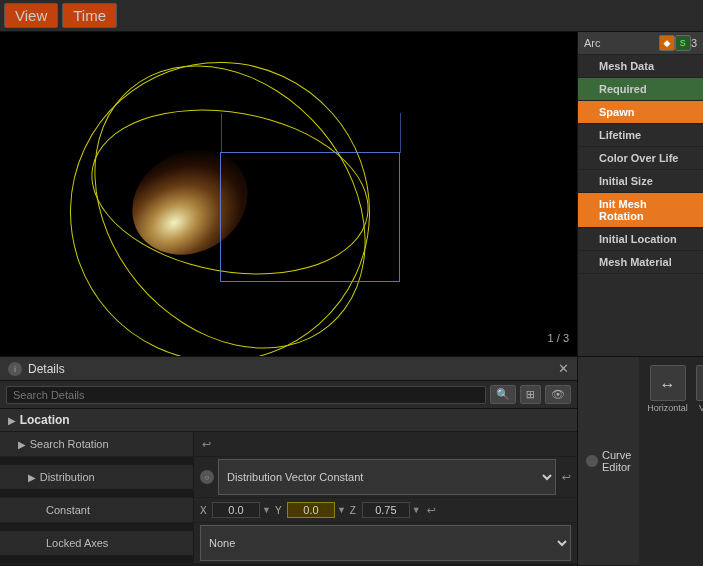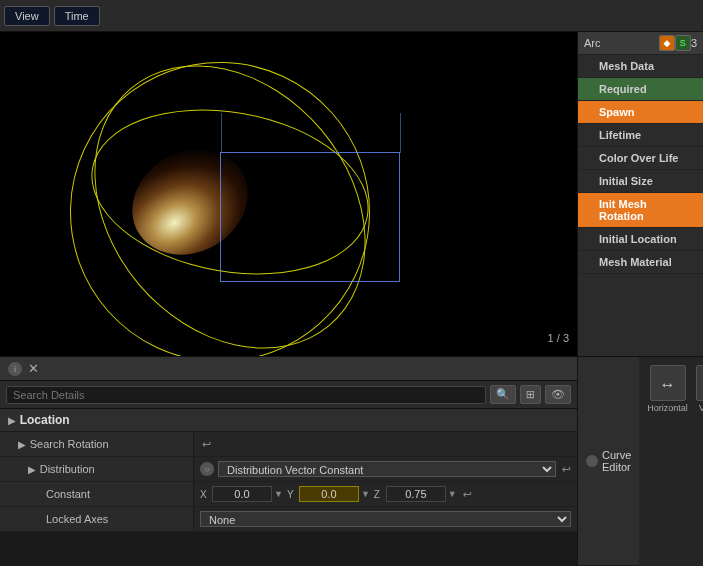--- a/index.html
+++ b/index.html
@@ -19,25 +19,25 @@
     .top-bar {
       display: flex;
       background: #2a2a2a;
       border-bottom: 1px solid #111;
       height: 32px;
       align-items: center;
       padding: 0 4px;
       gap: 4px;
     }
     .top-btn {
-      background: #0f172a;
+      background: #c2410c;
       color: #ccc;
       border: 1px solid #555;
       padding: 3px 10px;
-      font-size: 11px;
+      font-size: 15px;
       cursor: pointer;
       border-radius: 2px;
     }
 
     
     .main-area {
       display: flex;
       flex: 1;
       overflow: hidden;
     }
@@ -291,39 +291,39 @@
       min-height: 24px;
     }
     .prop-select {
       flex: 1;
       background: #333;
       border: 1px solid #555;
       color: #ccc;
       font-size: 11px;
       padding: 1px 4px;
       cursor: pointer;
-      height: 16px;
+      height: 36px;
     }
     .coord-field {
       display: flex;
       align-items: center;
       gap: 2px;
       font-size: 11px;
     }
     .coord-label {
       color: #aaa;
       font-size: 10px;
       width: 10px;
     }
     .coord-input {
       background: #222;
       border: 1px solid #444;
       color: #ccc;
       font-size: 11px;
-      width: 60px;
+      width: 48px;
       padding: 1px 3px;
       text-align: center;
     }
     .coord-input.highlighted {
       background: #4a3a00;
       border-color: #888800;
     }
     .small-arrow {
       color: #888;
       font-size: 9px;
@@ -478,20 +478,21 @@
     </div>
   </div>
 </div>
 
 <div class="bottom-area">
 
   <div class="bottom-left">
 
     <div class="details-header">
       <div class="prop-icon">ℹ</div>
+      <span class="details-title">Details</span>
       <span class="details-close">✕</span>
     </div>
 
     <div class="details-search-bar">
       <input class="details-search" type="text" placeholder="Search Details" style="">
       <button class="search-icon-btn">🔍</button>
       <button class="grid-icon-btn">⊞</button>
       <button class="eye-icon-btn">👁</button>
     </div>
 

